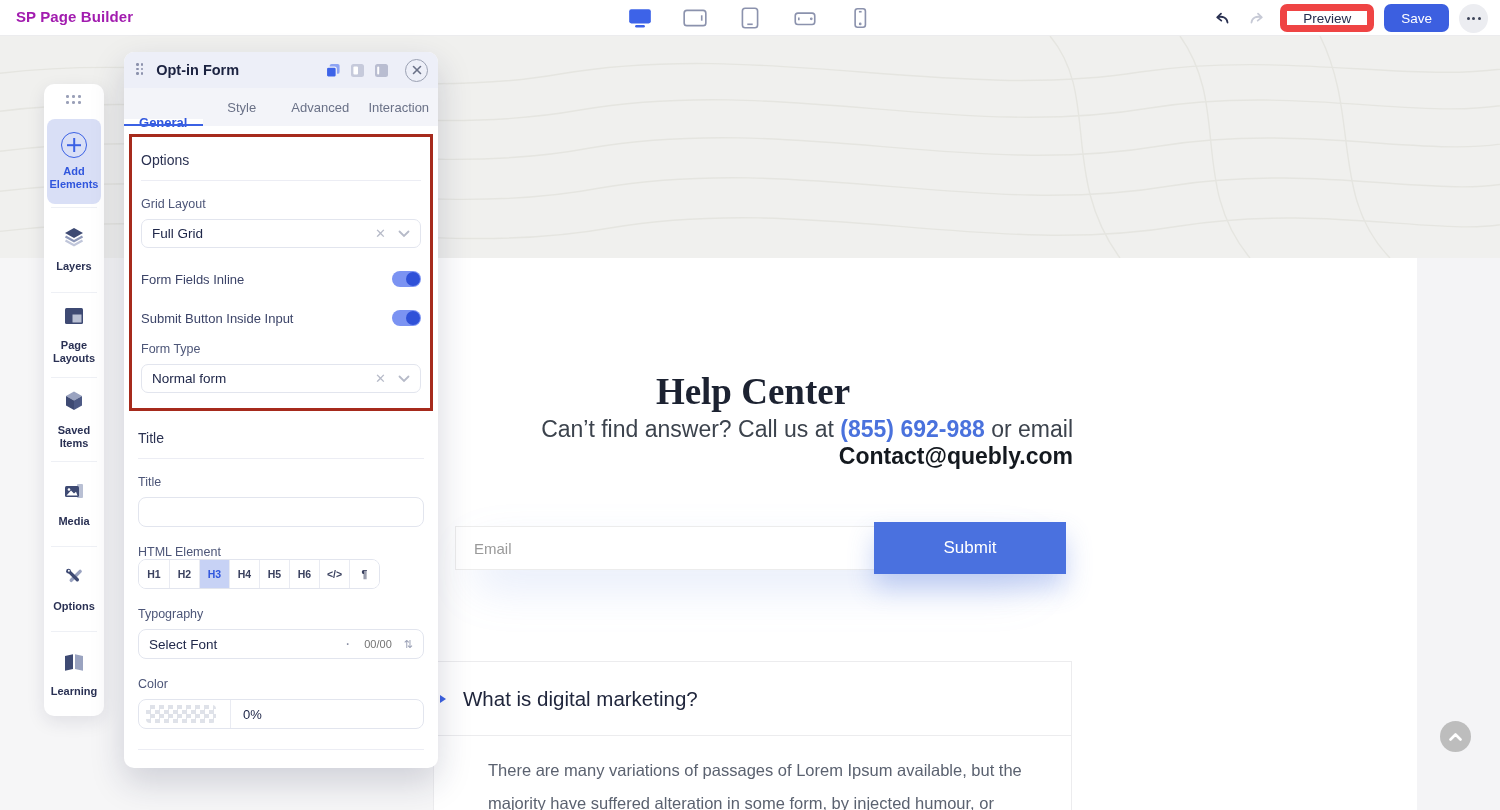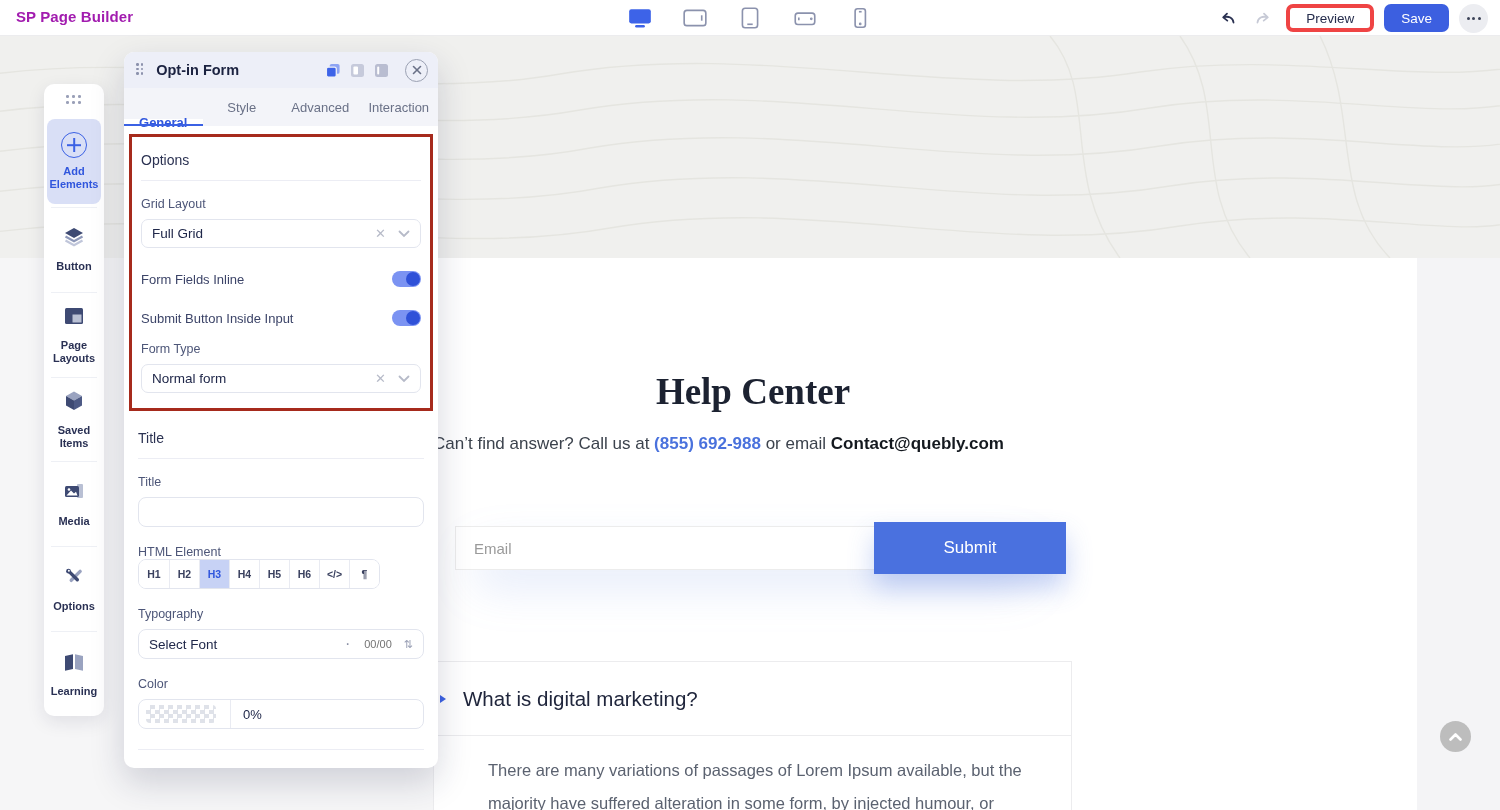--- a/index.html
+++ b/index.html
@@ -6,21 +6,21 @@
   html,body { width:1500px; height:810px; overflow:hidden; }
   body { font-family:"Liberation Sans", sans-serif; background:#f6f6f7; position:relative; color:#2a3154; }
 
   
   .topbar { position:absolute; left:0; top:0; width:1500px; height:36px; background:#fff; border-bottom:1px solid #ececee; display:flex; align-items:center; z-index:50; }
   .app-title { position:absolute; left:16px; top:8px; font-size:15px; font-weight:600; color:#a21caf; letter-spacing:.1px; }
   .device-bar { position:absolute; left:50%; transform:translateX(-50%); top:0; height:36px; display:flex; align-items:center; gap:29px; }
   .dev-btn { width:26px; height:24px; display:flex; align-items:center; justify-content:center; cursor:pointer; }
   .tb-right { position:absolute; right:12px; top:0; height:36px; display:flex; align-items:center; gap:10px; }
   .icon-btn { width:26px; height:26px; display:flex; align-items:center; justify-content:center; cursor:pointer; }
-  .btn-preview { height:28px; padding:0 16px; background:#fff; border:4px solid #ef4444; border-radius:7px; font-size:13.5px; color:#262d4d; display:flex; align-items:center; cursor:pointer; }
+  .btn-preview { height:28px; padding:0 16px; background:#fff; border:7px solid #ef4444; border-radius:7px; font-size:13.5px; color:#262d4d; display:flex; align-items:center; cursor:pointer; }
   .btn-save { height:28px; padding:0 17px; background:#3c5fe0; border:none; border-radius:7px; font-size:13.5px; color:#fff; display:flex; align-items:center; cursor:pointer; }
   .btn-more { width:29px; height:29px; border-radius:50%; background:#ecedf1; display:flex; align-items:center; justify-content:center; gap:2.5px; cursor:pointer; }
   .btn-more i { width:3px; height:3px; border-radius:50%; background:#3c4257; }
 
   
   .contour-strip { position:absolute; left:0; top:36px; width:1500px; height:222px; background:#f0f0ee; overflow:hidden; }
   .page { position:absolute; left:433px; top:258px; width:984px; height:552px; background:#fff; overflow:hidden; }
   .right-margin { position:absolute; left:1417px; top:258px; width:83px; height:552px; background:#f4f4f6; }
 
   
@@ -77,21 +77,21 @@
   .typo-size { color:#737373; font-size:11px; margin-right:12px; }
   .typo-ic { color:#9aa0b5; font-size:11px; }
   .color-field { margin-top:8px; height:30px; border:1px solid #e2e5ee; border-radius:8px; display:flex; align-items:stretch; overflow:hidden; cursor:pointer; }
   .swatch-cell { width:92px; border-right:1px solid #e9ebf2; display:flex; align-items:center; padding-left:7px; }
   .checker { width:70px; height:18px; border-radius:4px; background-image:conic-gradient(#dfe2e9 25%,#fff 0 50%,#dfe2e9 0 75%,#fff 0); background-size:9px 9px; }
   .color-val { display:flex; align-items:center; padding-left:12px; font-size:13px; color:#20284a; }
   .divider { height:1px; background:#ecedf4; margin-top:20px; }
 
   
   .hc-title { position:absolute; left:0; top:112px; width:640px; text-align:center; font-family:"Liberation Serif", serif; font-weight:700; font-size:37px; color:#1c2231; }
-  .hc-sub { position:absolute; left:0; top:176px; width:640px; text-align:left; font-size:17px; color:#3c434d; }
+  .hc-sub { position:absolute; left:0; top:158px; width:640px; text-align:right; font-size:23px; color:#3c434d; }
   .hc-sub .phone { color:#4a72dd; font-weight:600; }
   .hc-sub .mail { color:#14191f; font-weight:700; }
   .form-glow { position:absolute; left:40px; top:290px; width:560px; height:40px; background:rgba(96,132,224,.16); filter:blur(22px); border-radius:30px; }
   .email-input { position:absolute; left:22px; top:268px; width:420px; height:44px; background:#fff; border:1px solid #ececec; border-right:none; font-size:15px; color:#20284a; padding:0 18px; outline:none; }
   .email-input::placeholder { color:#9a9a9a; }
   .submit-btn { position:absolute; left:441px; top:264px; width:192px; height:52px; background:#4a71df; border:none; color:#fff; font-size:17px; cursor:pointer; box-shadow:0 14px 26px rgba(74,113,223,.30); }
   .faq-card { position:absolute; left:0; top:403px; width:639px; background:#fff; border:1px solid #ececee; }
   .faq-header { height:74px; display:flex; align-items:center; cursor:pointer; border-bottom:1px solid #ececee; position:relative; }
   .faq-caret { position:absolute; left:6px; top:33px; width:0; height:0; border-left:6px solid #3c62e4; border-top:4px solid transparent; border-bottom:4px solid transparent; }
   .faq-q { margin-left:29px; font-size:20.5px; font-weight:500; color:#20263c; }
@@ -212,21 +212,21 @@
   <div class="sb-item active">
     <span class="plus-circle"></span>
     <span class="sb-label">Add Elements</span>
   </div>
   <div class="sb-item">
     <span><svg width="24" height="24" viewBox="0 0 24 24">
           <polygon points="12,3 21,8 12,13 3,8" fill="#3e4a73"></polygon>
           <polyline points="3.5,11.5 12,16.2 20.5,11.5" fill="none" stroke="#8d97b8" stroke-width="2.2"></polyline>
           <polyline points="3.5,15.5 12,20.2 20.5,15.5" fill="none" stroke="#c0c6da" stroke-width="2.2"></polyline>
         </svg></span>
-    <span class="sb-label">Button</span>
+    <span class="sb-label">Layers</span>
   </div>
   <div class="sb-item">
     <span><svg width="24" height="24" viewBox="0 0 24 24">
           <rect x="3" y="4" width="18" height="16" rx="1.5" fill="#3e4a73"></rect>
           <rect x="10.5" y="10.5" width="9" height="8" fill="#b9c0d4"></rect>
         </svg></span>
     <span class="sb-label">Page Layouts</span>
   </div>
   <div class="sb-item">
     <span><svg width="24" height="24" viewBox="0 0 24 24">

